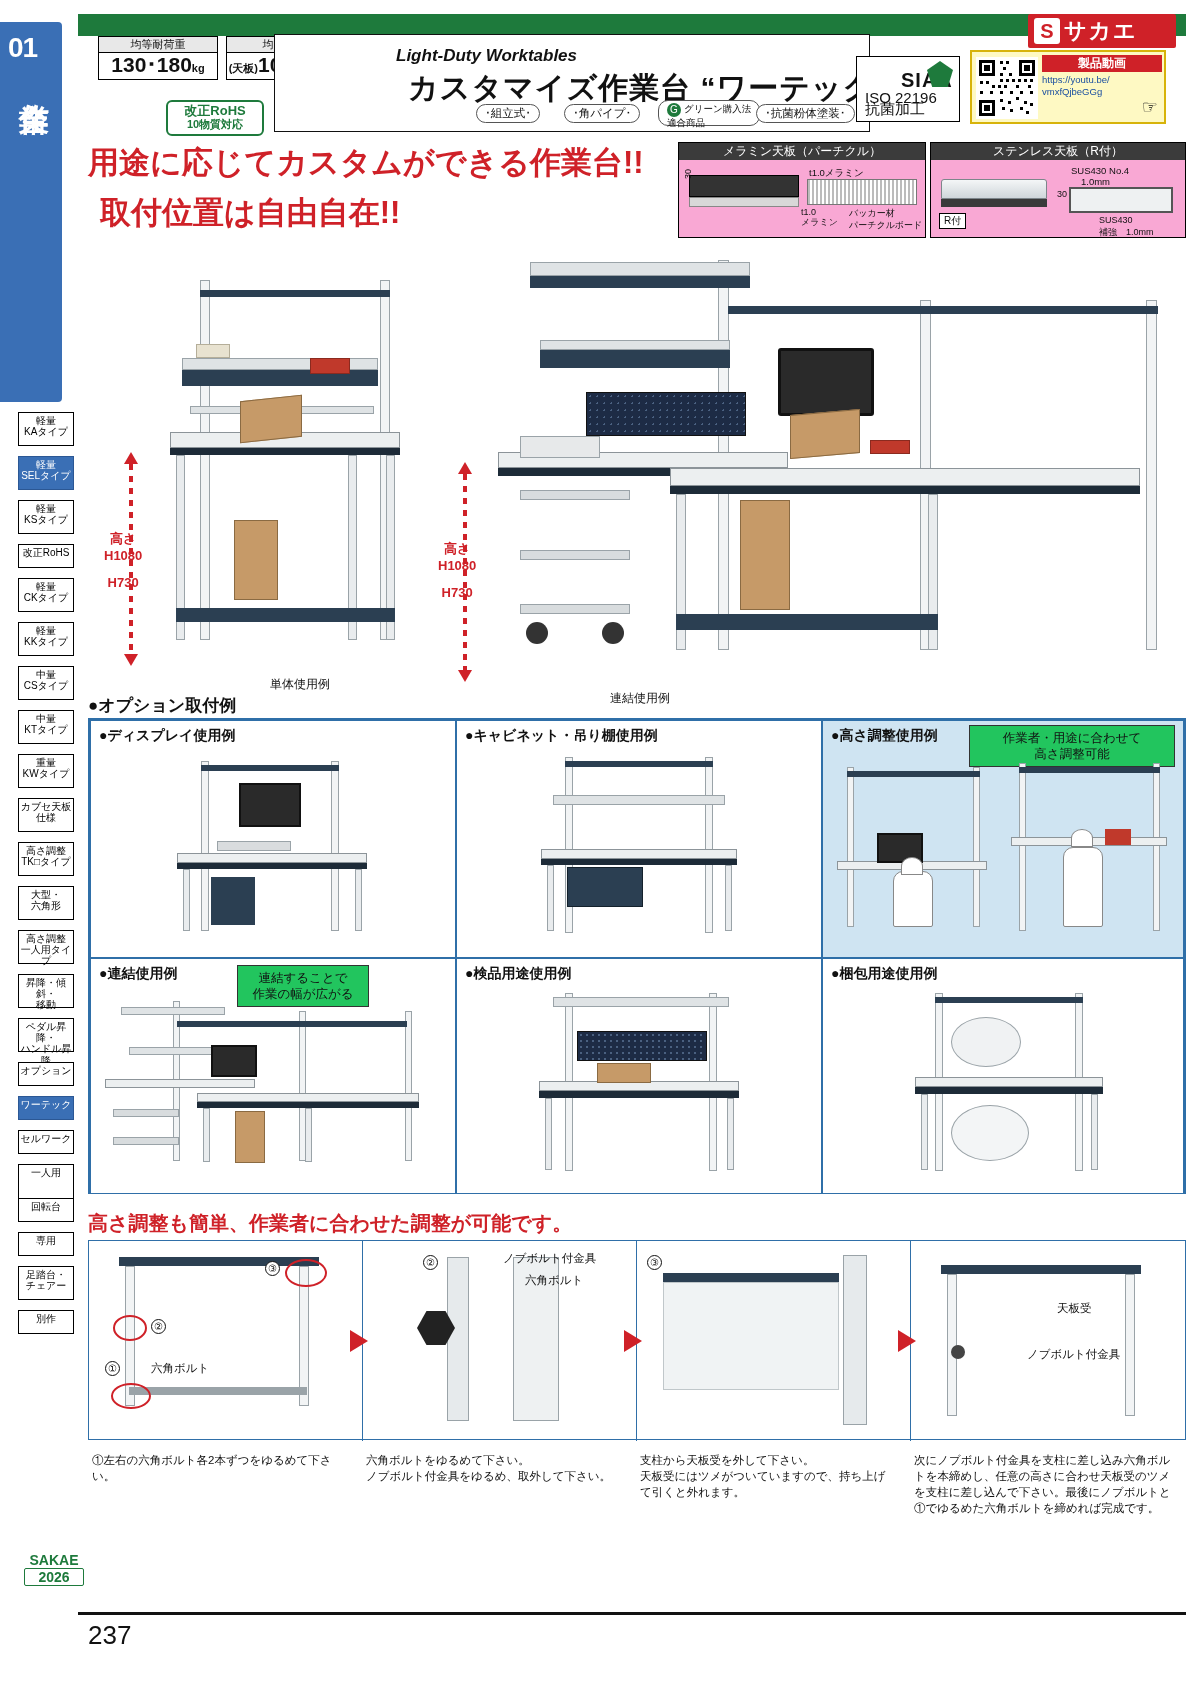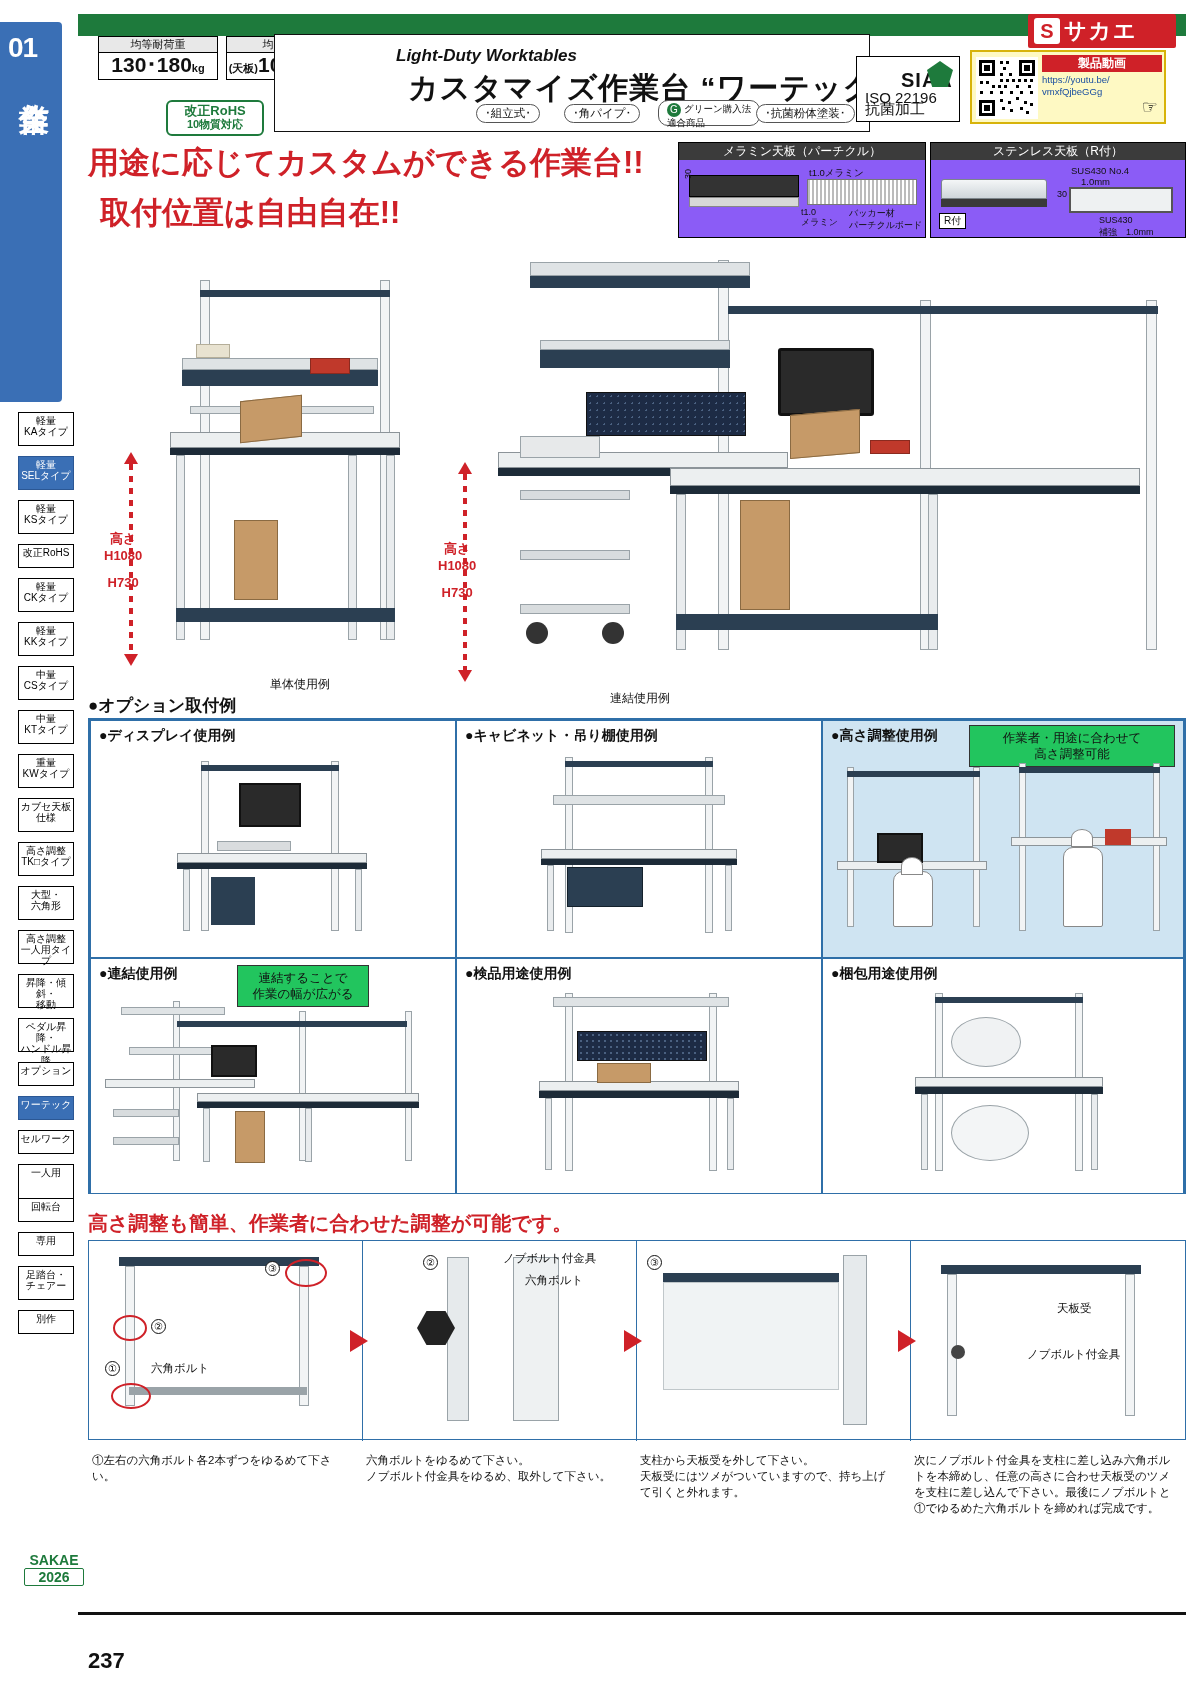--- a/index.html
+++ b/index.html
@@ -111,21 +111,21 @@
   
   #hero-line1 {
     position:absolute; left:88px; top:142px; font-size:31px; font-weight:bold;
     color:#cf2128;
   }
   #hero-line2 {
     position:absolute; left:100px; top:192px; font-size:31px; font-weight:bold;
     color:#cf2128;
   }
   .specbox {
-    position:absolute; border:1px solid #000; background:#8b5cf6;
+    position:absolute; border:1px solid #000; background:#f9a8d4;
   }
   .specbox .cap {
     background:#3b3b3b; color:#fff; font-size:12px; text-align:center;
     line-height:17px;
   }
   
   .photo {
     position:absolute; background:#fff;
   }
   .cap-center {
@@ -180,21 +180,21 @@
   .lbl { position:absolute; font-size:11.5px; }
   
   #sakae2026 {
     position:absolute; left:24px; top:1552px; width:60px; text-align:center;
     color:#1e7a3c; font-weight:bold; font-size:14px; line-height:16px;
   }
   #footer-rule {
     position:absolute; left:78px; top:1612px; width:1108px; height:3px; background:#111;
   }
   #page-num {
-    position:absolute; left:88px; top:1620px; font-size:22px; font-weight:bold;margin-top:28px;
+    position:absolute; left:88px; top:1620px; font-size:26px; font-weight:normal;
   }
 </style>
 </head>
 <body>
 
 <div id="spine">
   <div id="spine-tab">
     <div id="spine-num">01</div>
     <div id="spine-word">作業台</div>
   </div>

